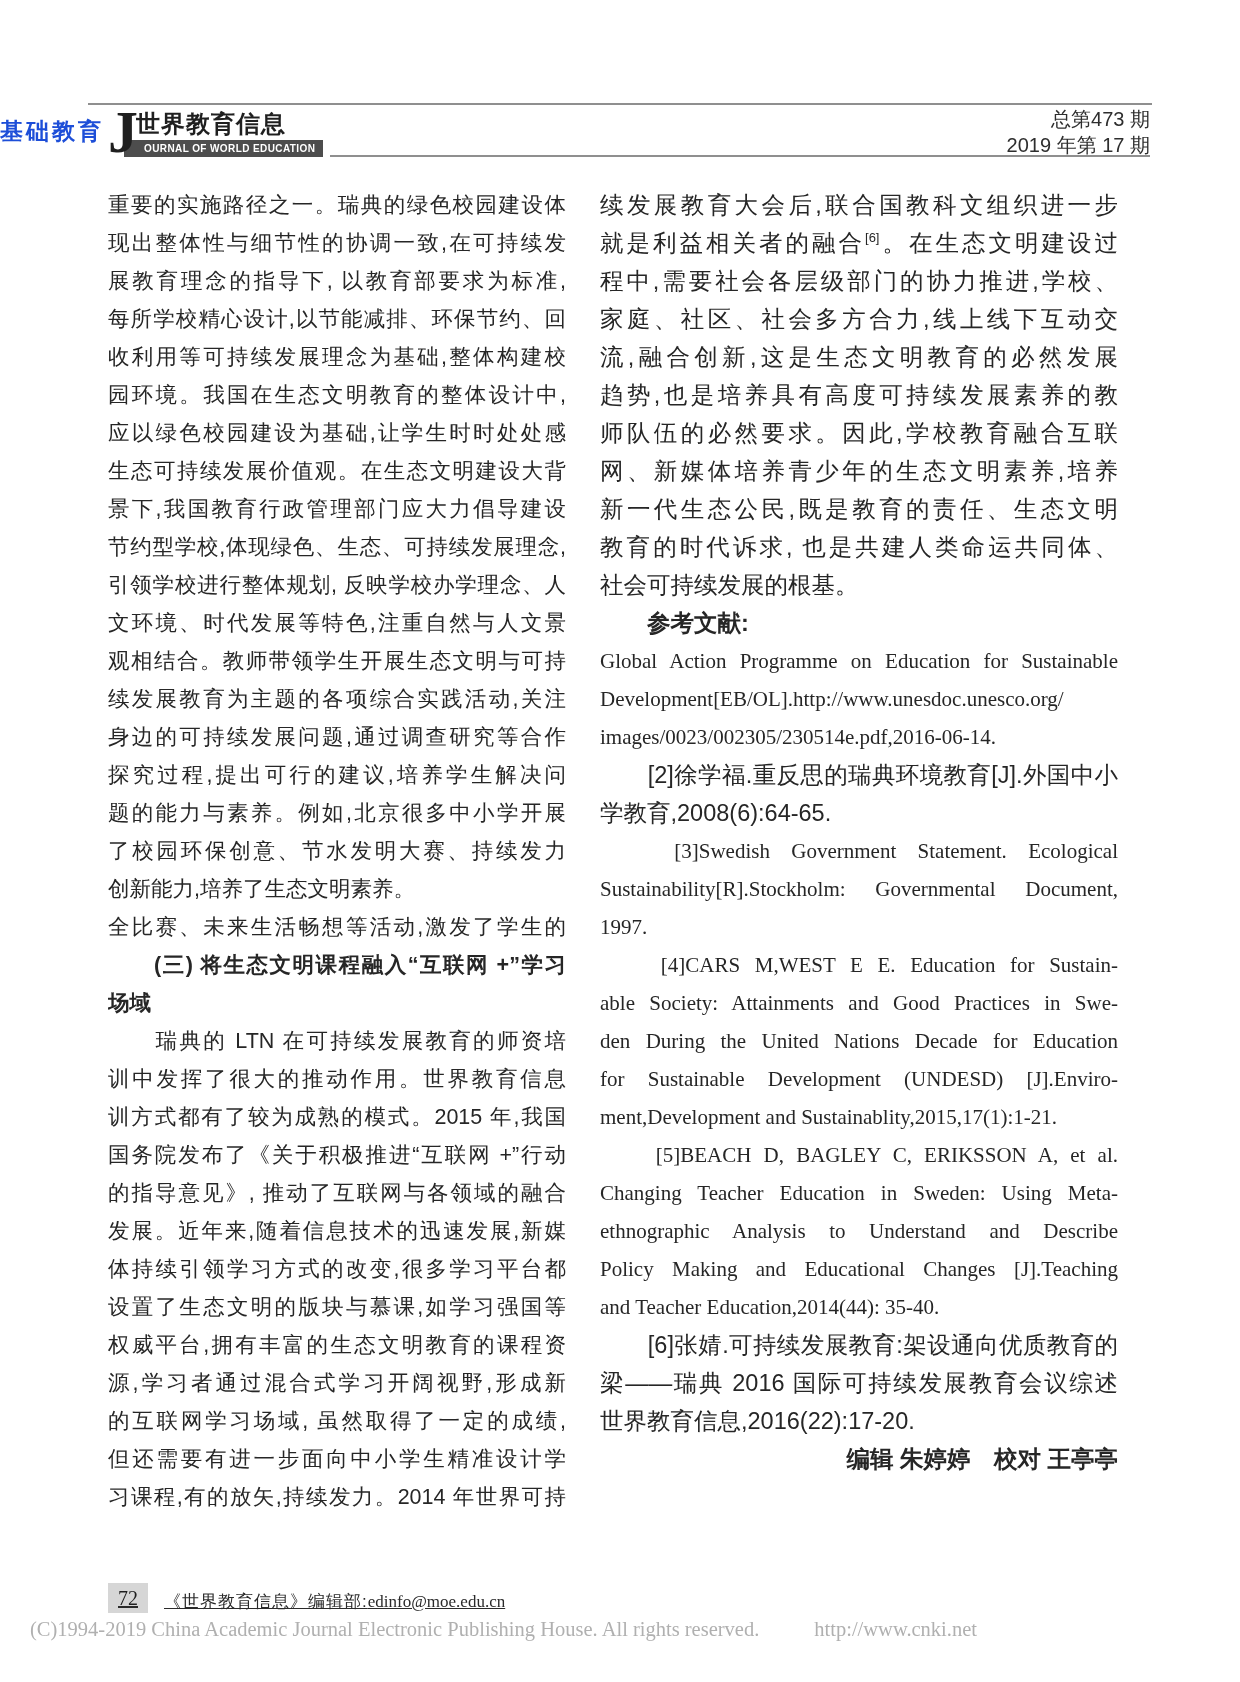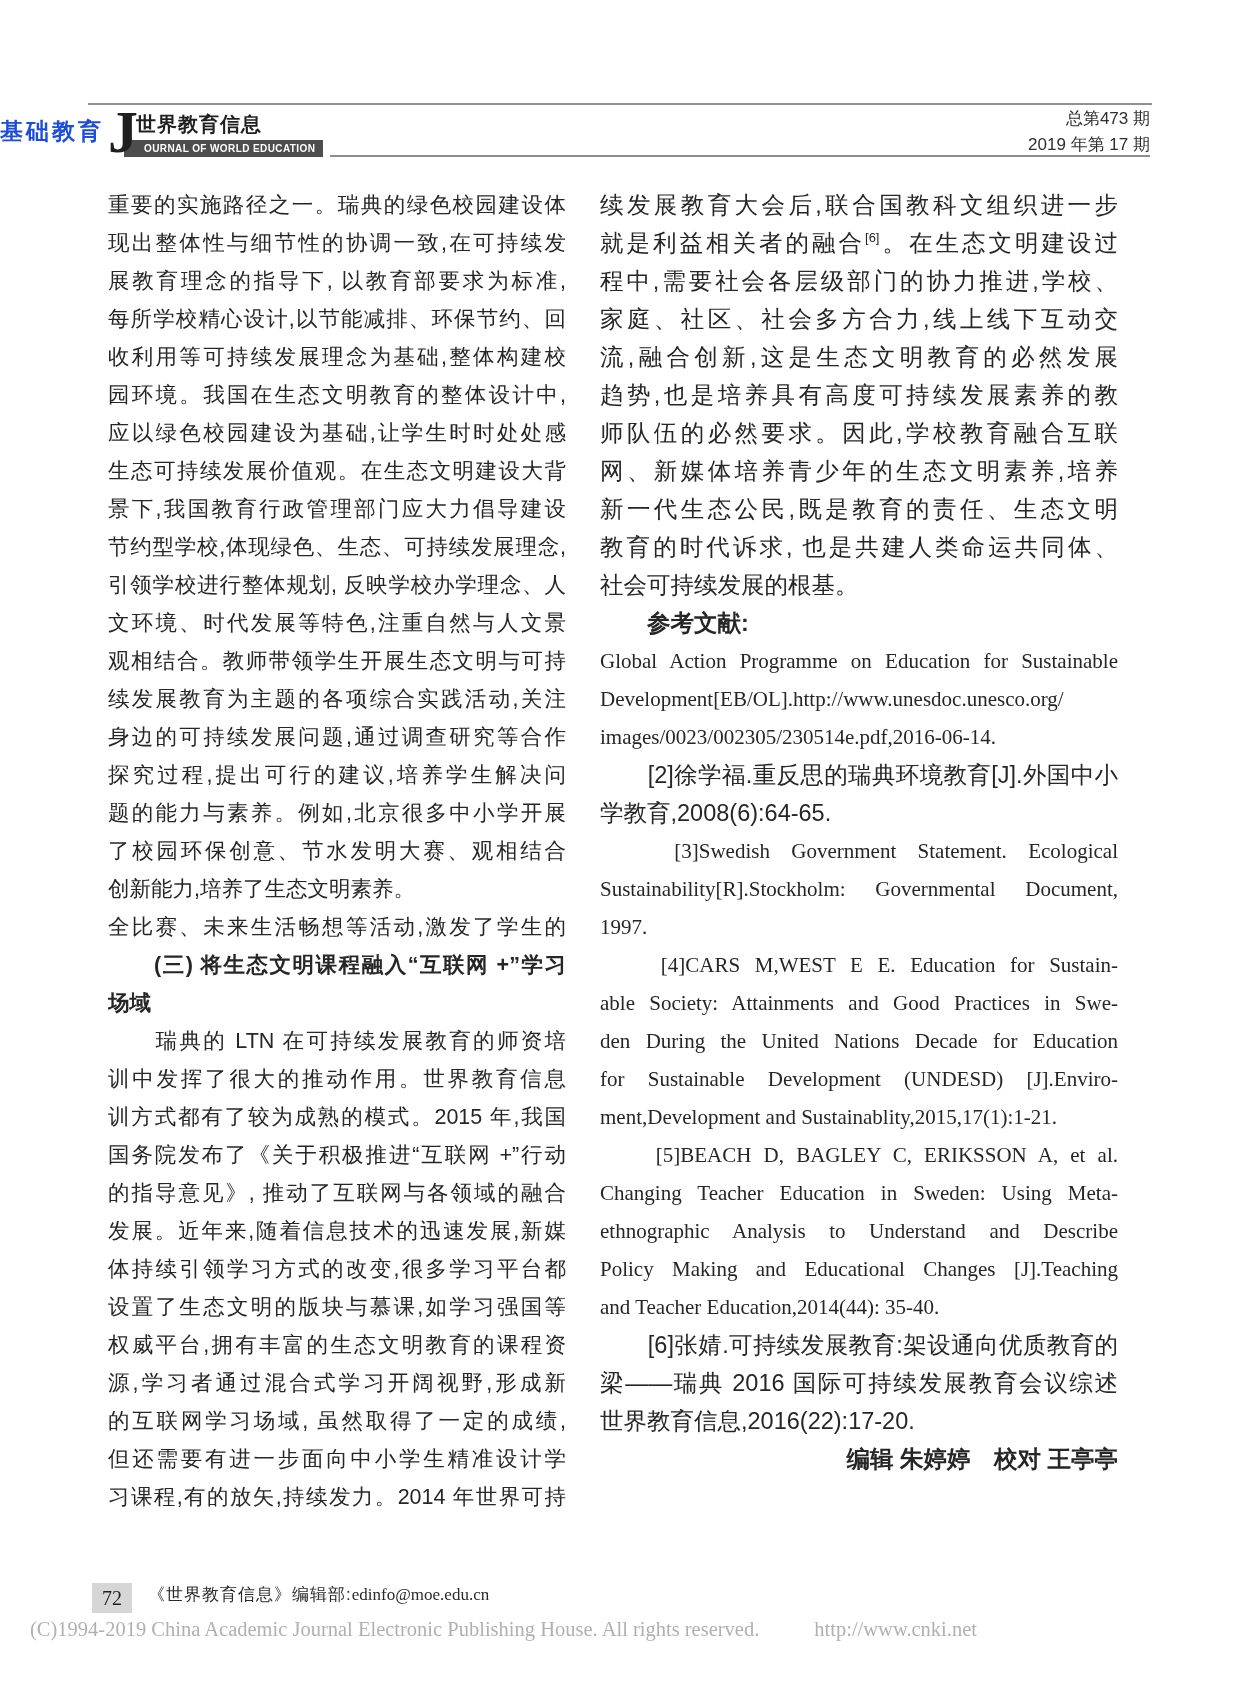--- a/index.html
+++ b/index.html
@@ -6,40 +6,40 @@
   html,body { background:#ffffff; }
   body { font-family:"Liberation Sans", sans-serif; color:#262626; }
   .page { position:relative; width:1240px; height:1682px; background:#ffffff; margin:0 auto; overflow:hidden; }
 
   
   .rule-top   { position:absolute; left:88px;  right:88px; top:103px; height:2px; background:#8f8f8f; }
   .rule-bottom{ position:absolute; left:330px; right:90px; top:155px; height:2px; background:#8f8f8f; }
   .logo   { position:absolute; left:108px; top:110px; width:220px; height:50px; }
   .logo-j { position:absolute; left:0; top:-8px; font-family:"Liberation Serif", serif; font-weight:bold;
             font-size:60px; line-height:60px; color:#1f1f1f; z-index:2; }
-  .logo-cn{ margin-left:28px; font-size:20px; font-weight:bold; letter-spacing:1px; color:#1f1f1f; line-height:28px; }
+  .logo-cn{ margin-left:28px; font-size:24px; font-weight:bold; letter-spacing:1px; color:#1f1f1f; line-height:28px; }
   .logo-en{ margin-left:16px; margin-top:2px; background:#4d4d4d; color:#ffffff; font-size:10px;
             letter-spacing:0.4px; font-weight:bold; padding:3px 8px 3px 20px; width:fit-content; }
   .section-title { position:absolute; top:116px; left:0; width:100%; text-align:left;
                    font-size:23px; font-weight:bold; letter-spacing:3px; color:#1d4ed8; }
-  .issue { position:absolute; top:106px; right:90px; text-align:right; font-size:17px; line-height:26px; color:#2e2e2e; }
+  .issue { position:absolute; top:106px; right:90px; text-align:right; font-size:20px; line-height:26px; color:#2e2e2e; }
 
   
   .columns   { position:absolute; left:108px; top:186px; display:flex; }
   .col-left  { width:458px; margin-right:34px; font-size:21.5px; line-height:38px; }
   .col-right { width:518px; font-size:23.5px; line-height:38px; }
   .line { text-align:justify; text-justify:inter-character; text-align-last:justify; height:38px; overflow:hidden; color:#262626; }
   .line.nj { text-align-last:auto; }
   .line.b  { font-weight:bold; }
   .line.ar { text-align:right; text-align-last:right; }
   .line.serif { font-family:"Liberation Serif", serif; font-size:21px; }
   sup { font-size:13px; vertical-align:super; line-height:0; }
 
   
-  .footer-bar { position:absolute; left:92px; top:1583px; display:flex; align-items:flex-start; font-size:17px; color:#2a2a2a; }
+  .footer-bar { position:absolute; left:108px; top:1583px; display:flex; align-items:flex-end; font-size:17px; color:#2a2a2a;text-decoration:underline; }
   .page-num { background:#d6d6d6; min-width:40px; height:30px; text-align:center; line-height:30px;
               font-family:"Liberation Serif", serif; font-size:20px; margin-right:16px; color:#1f1f1f; padding:0 4px; }
   .editorial { letter-spacing:1px; }
   .editorial .email { font-family:"Liberation Serif", serif; letter-spacing:0; }
   .copyright { position:absolute; left:30px; top:1618px; font-family:"Liberation Serif", serif;
                font-size:20.5px; color:#b0b0b0; white-space:nowrap; }
   .copyright .url { margin-left:55px; }
 </style>
 </head>
 <body>
@@ -75,21 +75,21 @@
         <div class="line">生态可持续发展价值观。在生态文明建设大背</div>
         <div class="line">景下,我国教育行政管理部门应大力倡导建设</div>
         <div class="line">节约型学校,体现绿色、生态、可持续发展理念,</div>
         <div class="line">引领学校进行整体规划, 反映学校办学理念、人</div>
         <div class="line">文环境、时代发展等特色,注重自然与人文景</div>
         <div class="line">观相结合。教师带领学生开展生态文明与可持</div>
         <div class="line">续发展教育为主题的各项综合实践活动,关注</div>
         <div class="line">身边的可持续发展问题,通过调查研究等合作</div>
         <div class="line">探究过程,提出可行的建议,培养学生解决问</div>
         <div class="line">题的能力与素养。例如,北京很多中小学开展</div>
-        <div class="line">了校园环保创意、节水发明大赛、观相结合</div>
+        <div class="line">了校园环保创意、节水发明大赛、持续发力</div>
         <div class="line nj">创新能力,培养了生态文明素养。</div>
         <div class="line">全比赛、未来生活畅想等活动,激发了学生的</div>
         <div class="line b">　　(三) 将生态文明课程融入“互联网 +”学习</div>
         <div class="line nj b">场域</div>
         <div class="line">　　瑞典的 LTN 在可持续发展教育的师资培</div>
         <div class="line">训中发挥了很大的推动作用。世界教育信息</div>
         <div class="line">训方式都有了较为成熟的模式。2015 年,我国</div>
         <div class="line">国务院发布了《关于积极推进“互联网 +”行动</div>
         <div class="line">的指导意见》, 推动了互联网与各领域的融合</div>
         <div class="line">发展。近年来,随着信息技术的迅速发展,新媒</div>

